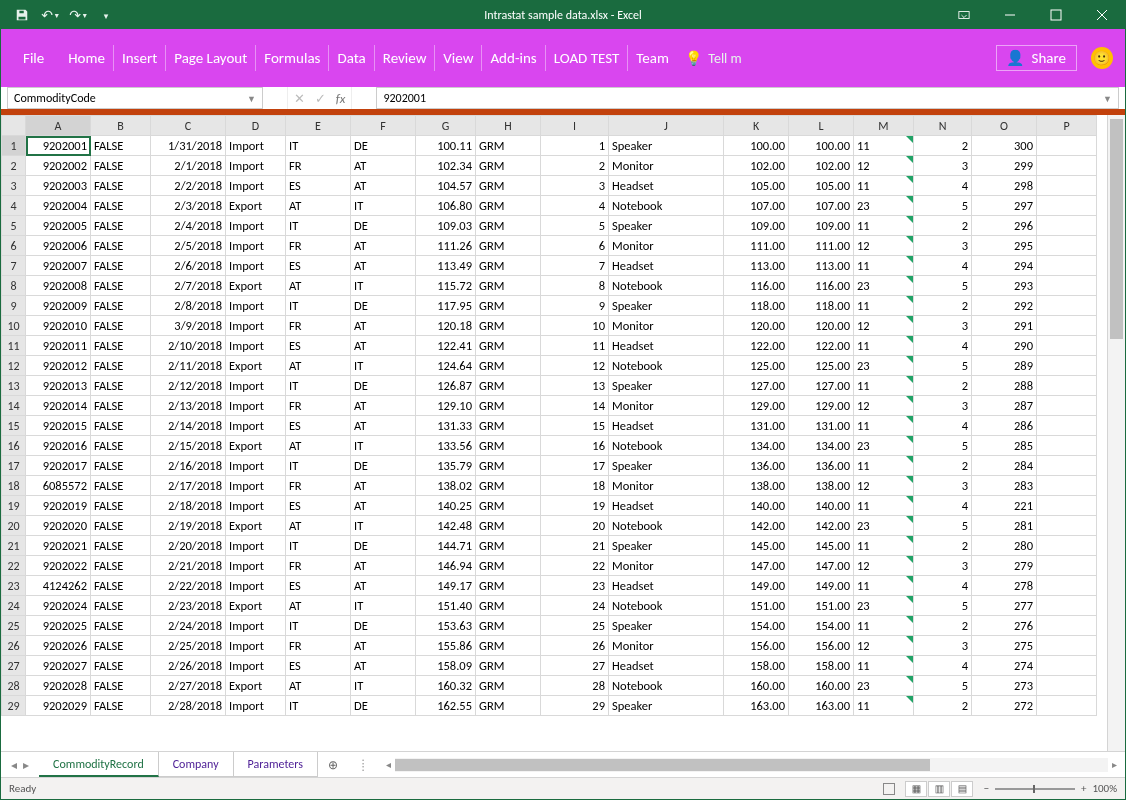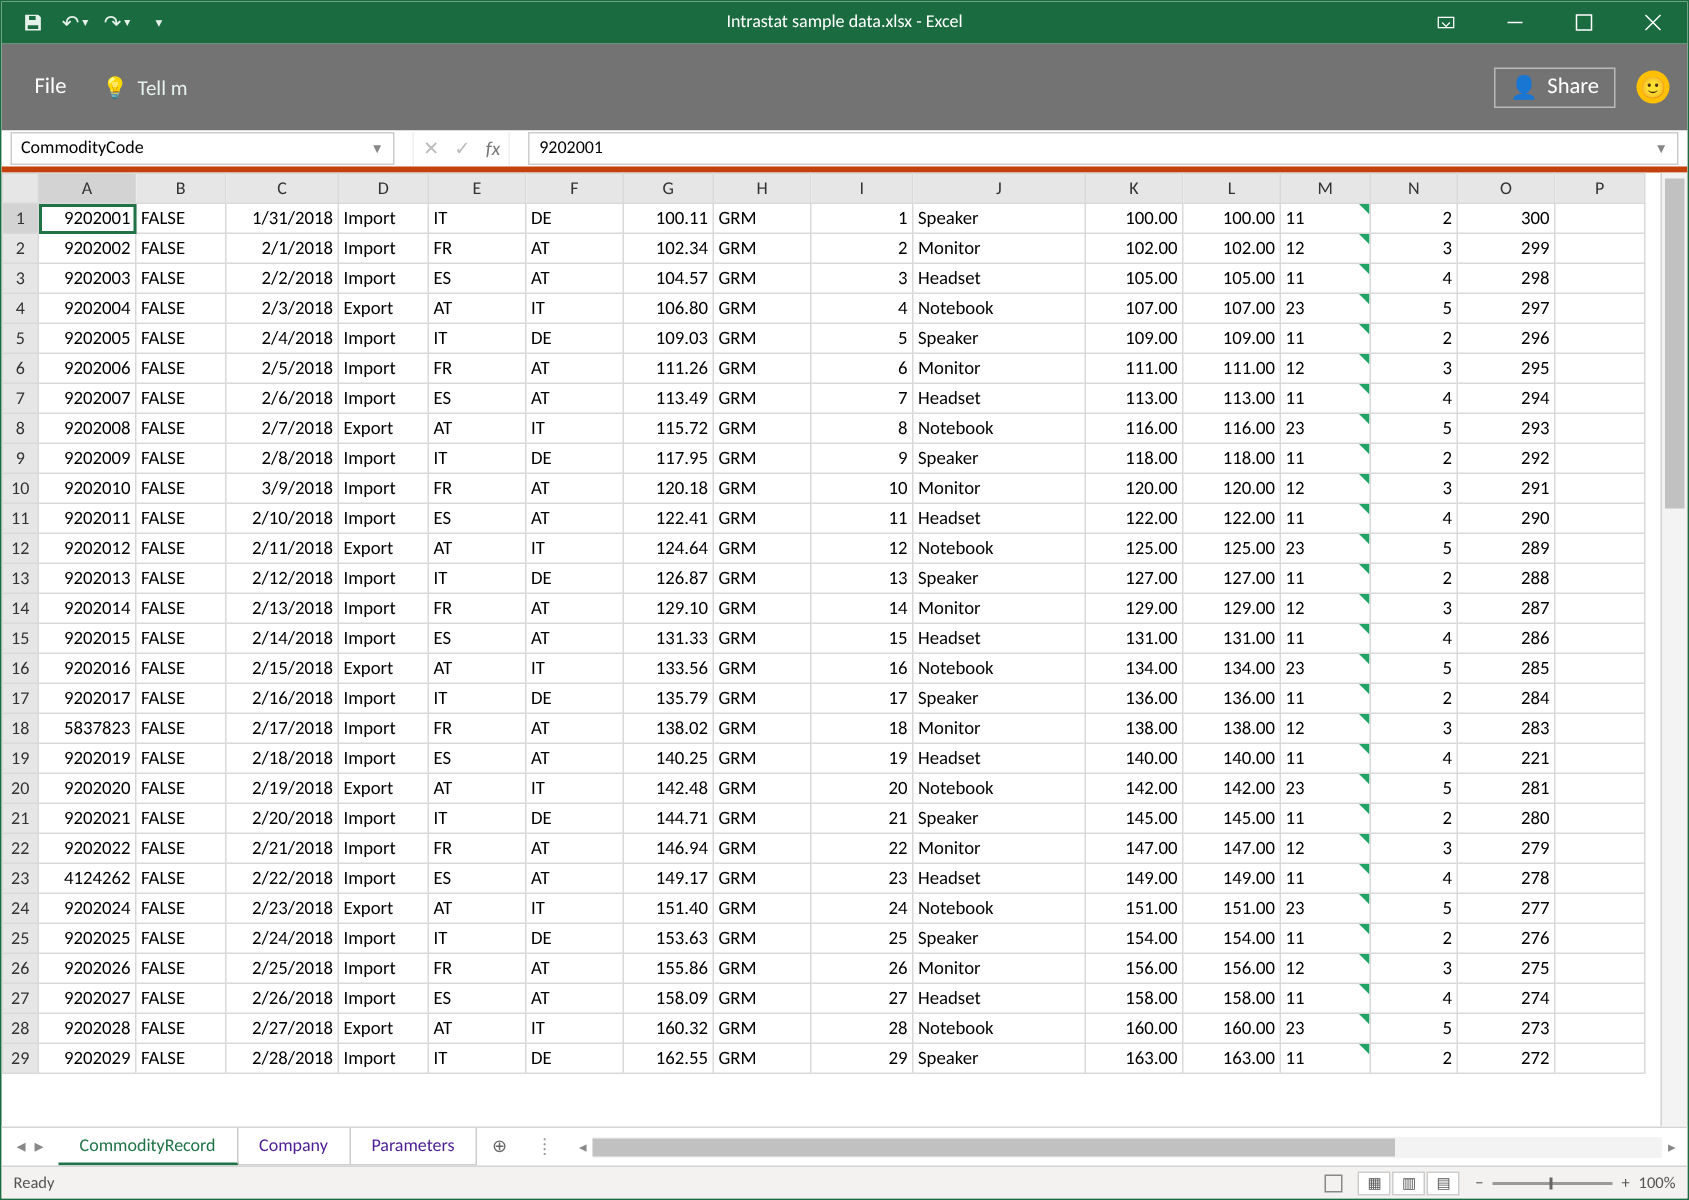--- a/index.html
+++ b/index.html
@@ -5,30 +5,30 @@
 *{box-sizing:border-box;margin:0;padding:0;font-family:"Segoe UI",Calibri,sans-serif;user-select:none}
 body{width:1126px;height:800px;background:#fff;display:flex;flex-direction:column;overflow:hidden;border:1px solid #1a6b3f}
 .titlebar{height:28px;background:#1a6b3f;display:flex;align-items:center;color:#fff;position:relative}
 .qat{display:flex;align-items:center;gap:2px;padding-left:8px}
 .qat-btn{width:26px;height:26px;display:flex;align-items:center;justify-content:center;color:#e6f2ec;font-size:14px}
 .qat-btn svg{width:14px;height:14px;fill:currentColor}
 .title{position:absolute;left:50%;transform:translateX(-50%);font-size:12px;color:#fff}
 .winctl{margin-left:auto;display:flex}
 .winctl-btn{width:46px;height:28px;display:flex;align-items:center;justify-content:center;color:#fff;font-size:11px}
 .winctl-btn svg{width:12px;height:12px;stroke:#fff;fill:none;stroke-width:1}
-.ribbonbar{height:58px;background:#737373;display:flex;align-items:center;color:#fff;padding:0 6px;justify-content:space-between}
+.ribbonbar{height:58px;background:#d946ef;display:flex;align-items:center;color:#fff;padding:0 6px;justify-content:space-between}
 .tabs{display:flex;align-items:center;gap:0}
 .file-tab{padding:6px 16px;font-size:15px;color:#fff}
 .rtab{padding:4px 8px;font-size:15px;color:#fff;border-right:1px solid rgba(255,255,255,.4)}
 .rtab:last-of-type{border-right:none}
 .tellme{margin-left:8px;display:flex;align-items:center;gap:6px;font-size:14px;color:#e6f2ec}
 .rright{display:flex;align-items:center;gap:14px}
 .share{display:flex;align-items:center;gap:6px;border:1px solid rgba(255,255,255,.5);padding:3px 10px;font-size:15px}
 .smiley{width:22px;height:22px;border-radius:50%;background:#ffc000;display:flex;align-items:center;justify-content:center;font-size:14px;margin-right:6px}
-.formulabar{height:28px;background:#fff;border-bottom:4px solid #c2410c;display:flex;align-items:center;padding:4px 6px;gap:12px}
+.formulabar{height:28px;background:#fff;border-bottom:6px solid #c2410c;display:flex;align-items:center;padding:4px 6px;gap:24px}
 .namebox{width:256px;height:22px;border:1px solid #ccc;padding:2px 6px;font-size:12px;display:flex;align-items:center;justify-content:space-between;background:#fff}
 .namebox .dd{color:#888;font-size:9px}
 .fbtns{display:flex;align-items:center;gap:10px;color:#bbb;padding:0 6px;border-left:1px solid #eee;border-right:1px solid #eee;height:22px}
 .fbtns span{font-size:13px}
 .fx{font-style:italic;font-size:13px;color:#777}
 .formula{flex:1;border:1px solid #ccc;height:22px;padding:2px 6px;font-size:12px;display:flex;align-items:center;justify-content:space-between}
 .formula .dd{color:#888;font-size:9px}
 .grid{flex:1;display:flex;overflow:hidden}
 .gridmain{flex:1;overflow:hidden;position:relative}
 table{border-collapse:collapse;table-layout:fixed;font-size:12.5px}
@@ -99,20 +99,32 @@
           <line x1="1" y1="1" x2="11" y2="11"></line>
           <line x1="11" y1="1" x2="1" y2="11"></line>
         </svg>
       </div>
   </div>
 </div>
 
 <div class="ribbonbar">
   <div class="tabs">
     <div class="file-tab">File</div>
+    <div id="rtabs" style="display: flex;">
+        <div class="rtab">Home</div>
+        <div class="rtab">Insert</div>
+        <div class="rtab">Page Layout</div>
+        <div class="rtab">Formulas</div>
+        <div class="rtab">Data</div>
+        <div class="rtab">Review</div>
+        <div class="rtab">View</div>
+        <div class="rtab">Add-ins</div>
+        <div class="rtab">LOAD TEST</div>
+        <div class="rtab">Team</div>
+      </div>
     <div class="tellme">
       <span>💡</span>
       <span>Tell m</span>
     </div>
   </div>
   <div class="rright">
     <div class="share">
       <span>👤</span>
       <span>Share</span>
     </div>
@@ -477,21 +489,21 @@
             <td class="colJ l">Speaker</td>
             <td class="colK r">136.00</td>
             <td class="colL r">136.00</td>
             <td class="colM l m-cell">11<span class="triangle"></span></td>
             <td class="colN r">2</td>
             <td class="colO r">284</td>
             <td class="colP l"></td>
           </tr>
           <tr>
             <td class="rowhdr">18</td>
-            <td class="colA r">5837823</td>
+            <td class="colA r">6085572</td>
             <td class="colB l">FALSE</td>
             <td class="colC r">2/17/2018</td>
             <td class="colD l">Import</td>
             <td class="colE l">FR</td>
             <td class="colF l">AT</td>
             <td class="colG r">138.02</td>
             <td class="colH l">GRM</td>
             <td class="colI r">18</td>
             <td class="colJ l">Monitor</td>
             <td class="colK r">138.00</td>

